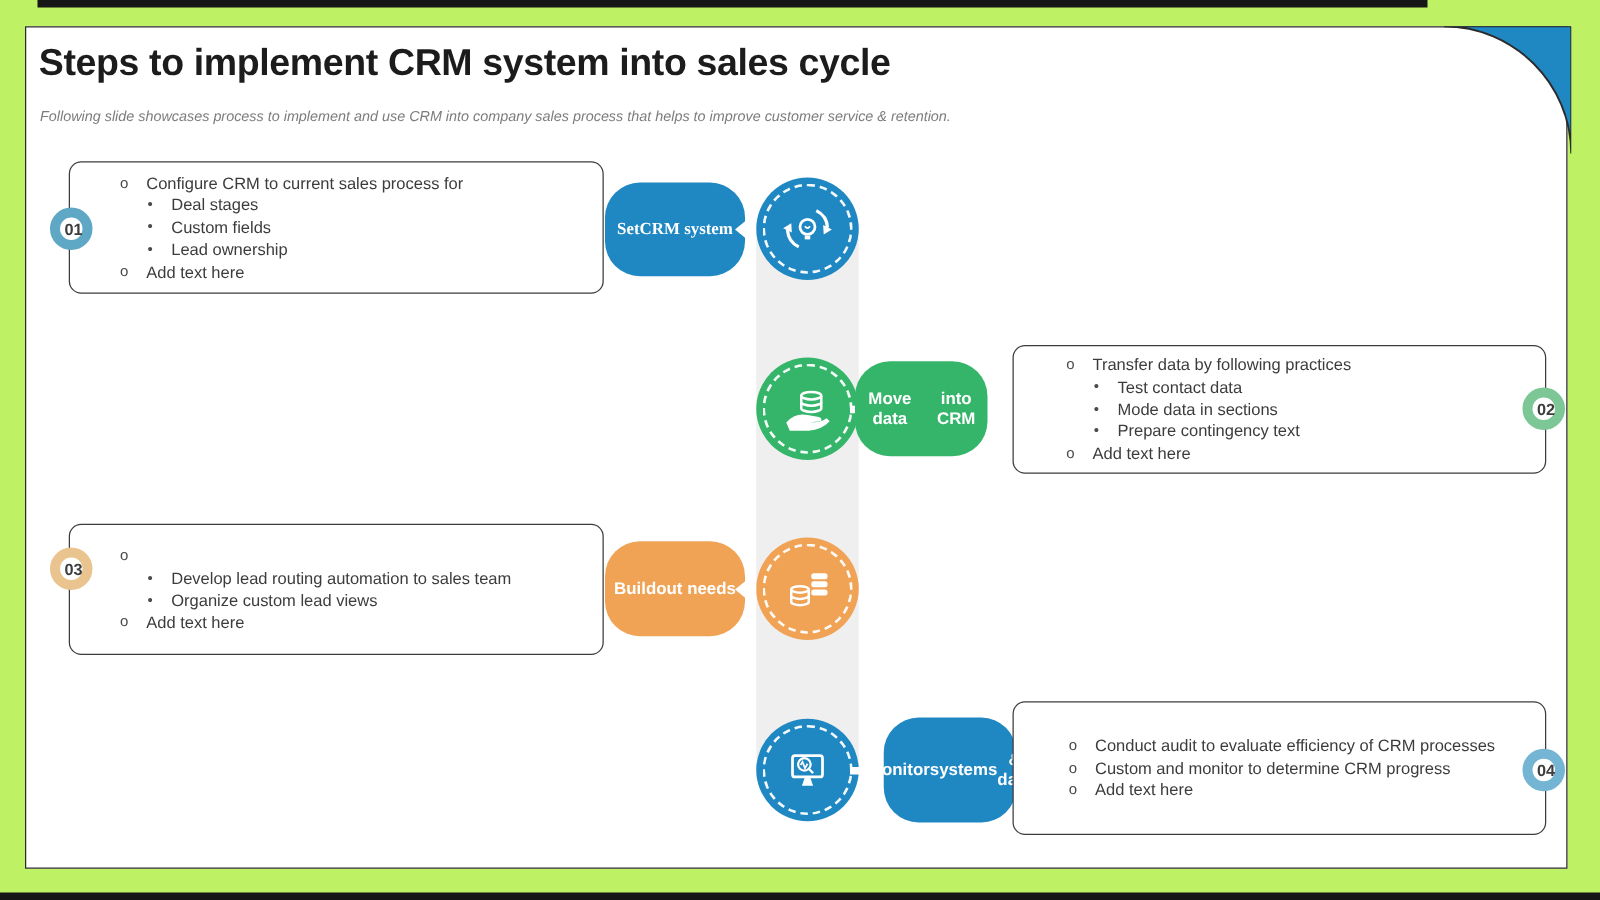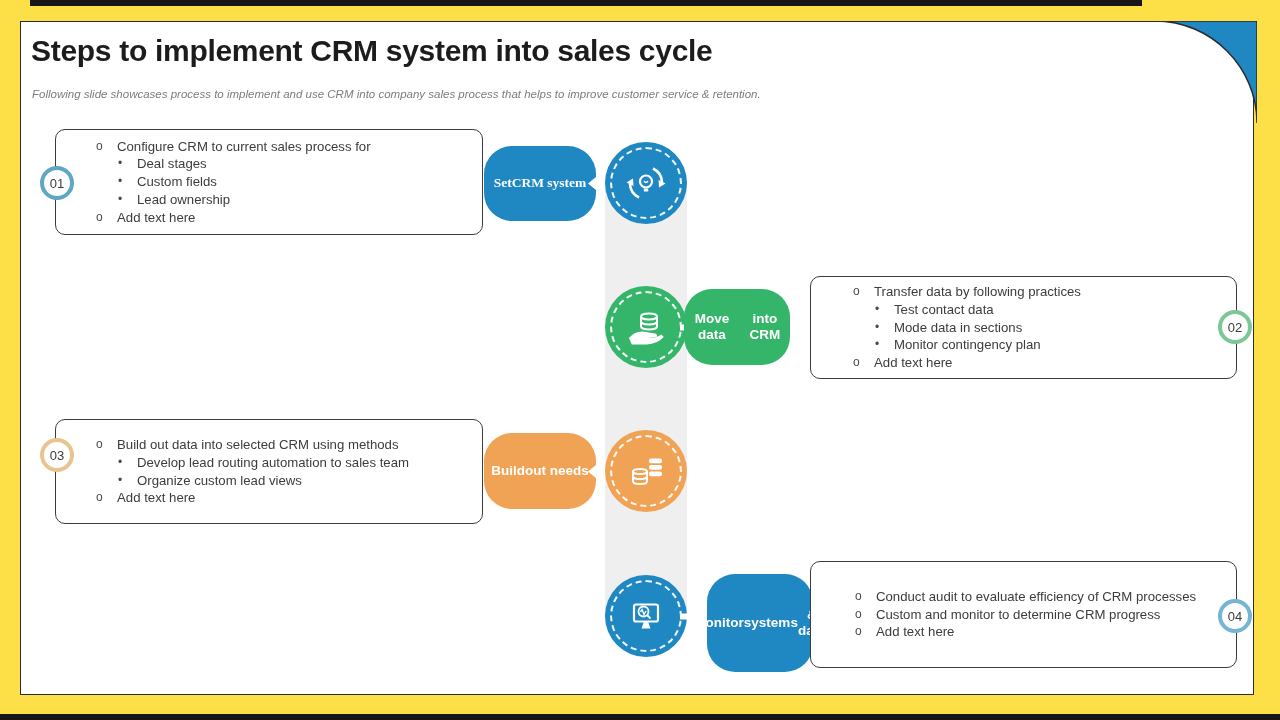--- a/index.html
+++ b/index.html
@@ -1,31 +1,31 @@
 <!DOCTYPE html>
 <html><head>
 <meta charset="utf-8">
 <style>
   html,body{margin:0;padding:0;background:#fff;}
   body{width:1280px;height:720px;overflow:hidden;font-family:"Liberation Sans",sans-serif;}
-  .stage{position:relative;width:1280px;height:720px;background:#fde047;}
+  .stage{position:relative;width:1280px;height:720px;background:#bef264;}
   .top-bar{position:absolute;left:30px;top:0;width:1112px;height:6px;background:#161616;}
   .bottom-bar{position:absolute;left:0;bottom:0;width:1280px;height:6px;background:#161616;}
   .frame{position:absolute;left:20px;top:21px;width:1234px;height:674px;border:1.5px solid #2b2b2b;background:#fff;box-sizing:border-box;}
   .corner{position:absolute;top:21px;right:23px;width:102px;height:102px;}
   .page-title{position:absolute;left:31px;top:34px;margin:0;font-size:30px;font-weight:700;color:#1c1c1c;letter-spacing:-0.3px;}
   .subtitle{position:absolute;left:32px;top:88px;margin:0;font-size:11.5px;color:#7c7c7c;font-style:italic;}
   .gray-band{position:absolute;left:605px;top:183px;width:82px;height:440px;background:#efefef;}
   .textbox{position:absolute;border:1.4px solid #3c3c3c;border-radius:10px;background:#fff;box-sizing:border-box;display:flex;align-items:center;}
   .items{font-size:13.2px;color:#3c3c3c;line-height:17.8px;width:100%;}
   .l1{display:flex;}
   .l1 .mk{flex:none;width:21px;font-size:12px;color:#4a4a4a;}
   .l2{display:flex;padding-left:22px;}
   .l2 .mk{flex:none;width:19px;font-size:12px;color:#4a4a4a;}
-  .numcircle{position:absolute;width:34px;height:34px;border-radius:50%;background:#fff;border:4px solid #c4b5fd;box-sizing:border-box;display:flex;align-items:center;justify-content:center;font-size:13px;font-weight:400;color:#3d3d3d;}
+  .numcircle{position:absolute;width:34px;height:34px;border-radius:50%;background:#fff;border:8px solid #c4b5fd;box-sizing:border-box;display:flex;align-items:center;justify-content:flex-end;font-size:13px;font-weight:700;color:#3d3d3d;}
   .steplabel{position:absolute;border-radius:28px;display:flex;align-items:center;justify-content:center;text-align:center;color:#fff;font-weight:700;font-size:13.5px;line-height:16.5px;}
   .iconcircle{position:absolute;width:82px;height:82px;border-radius:50%;display:flex;align-items:center;justify-content:center;}
   .ring{position:absolute;inset:5px;border:2px dashed rgba(255,255,255,.95);border-radius:50%;}
   .arrow{position:absolute;}
   .footer{position:absolute;left:0;top:702px;width:1280px;text-align:center;font-size:12px;color:#5a5a5a;}
 </style>
 </head>
 <body>
 
 <div class="stage">
@@ -119,37 +119,36 @@
         <div class="l2">
           <span class="mk">•</span>
           <span class="tx">Test contact data</span>
         </div>
         <div class="l2">
           <span class="mk">•</span>
           <span class="tx">Mode data in sections</span>
         </div>
         <div class="l2">
           <span class="mk">•</span>
-          <span class="tx">Monitor contingency plan</span>
+          <span class="tx">Prepare contingency text</span>
         </div>
         <div class="l1">
           <span class="mk">o</span>
           <span class="tx">Add text here</span>
         </div>
       </div>
   </div>
   <div class="numcircle" style="left: 1218px; top: 310px; border-color: rgb(124, 199, 149);">
       <span>02</span>
     </div>
 
   <div class="textbox" style="left:55px;top:419px;width:428px;height:105px;padding-left:40px;">
     <div class="items">
         <div class="l1">
           <span class="mk">o</span>
-          <span class="tx">Build out data into selected CRM using methods</span>
         </div>
         <div class="l2">
           <span class="mk">•</span>
           <span class="tx">Develop lead routing automation to sales team</span>
         </div>
         <div class="l2">
           <span class="mk">•</span>
           <span class="tx">Organize custom lead views</span>
         </div>
         <div class="l1">
@@ -189,21 +188,21 @@
       <rect x="10" y="10.5" width="24" height="17" rx="2" fill="none" stroke="#fff" stroke-width="2.2"></rect>
       <polygon points="17.5,34.5 26.5,34.5 24,27.5 20,27.5" fill="#fff"></polygon>
       <circle cx="19.5" cy="17.5" r="5" fill="none" stroke="#fff" stroke-width="1.8"></circle>
       <path d="M23 21 L26.5 24.5" stroke="#fff" stroke-width="1.8"></path>
       <polyline points="16.5,18 18,15.5 20,20.5 22,17" fill="none" stroke="#fff" stroke-width="1.4"></polyline>
     </svg>
   </div>
   <svg class="arrow" style="left:680px;top:607px;" width="28" height="19" viewBox="0 0 28 19">
       <polygon points="0,6.5 17,6.5 17,0.5 28,9.5 17,18.5 17,12.5 0,12.5" fill="#fff"></polygon>
     </svg>
-  <div class="steplabel" style="left: 707px; top: 574px; width: 106px; height: 98px; background: rgb(31, 135, 194); align-items: center;">
+  <div class="steplabel" style="left: 707px; top: 574px; width: 106px; height: 84px; background: rgb(31, 135, 194); align-items: center;">
       <span>Monitor</span>
       <br>
       <span>systems</span>
       <br>
       <span>&amp; data</span>
     </div>
   <div class="textbox" style="left:810px;top:561px;width:427px;height:107px;padding-left:44px;padding-right:36px;">
     <div class="items">
         <div class="l1">
           <span class="mk">o</span>

